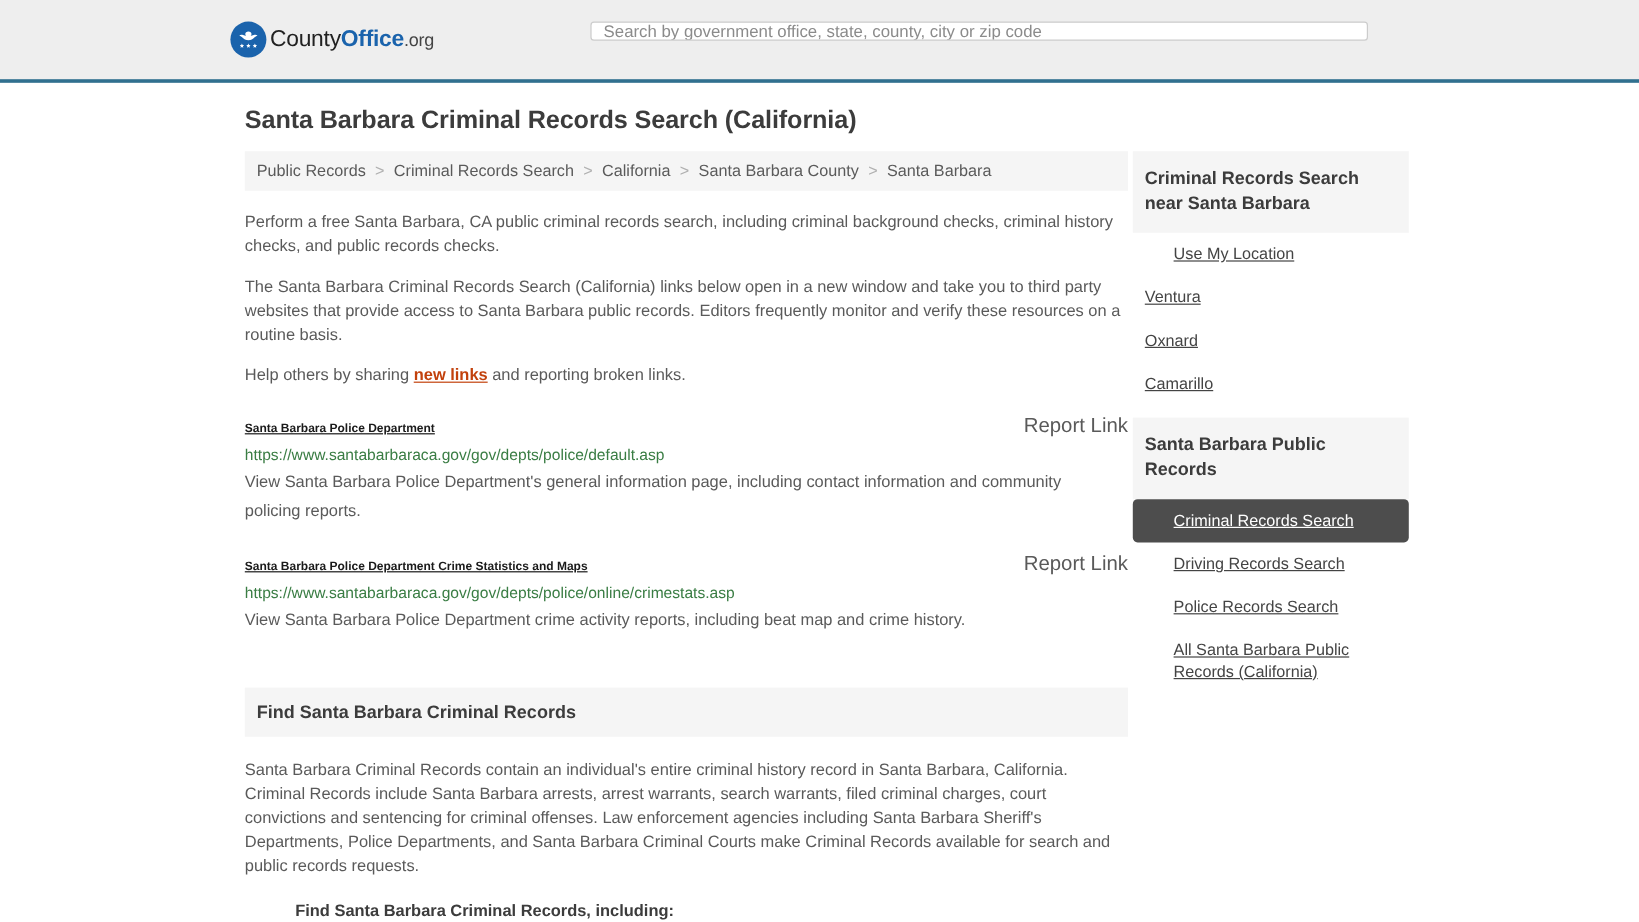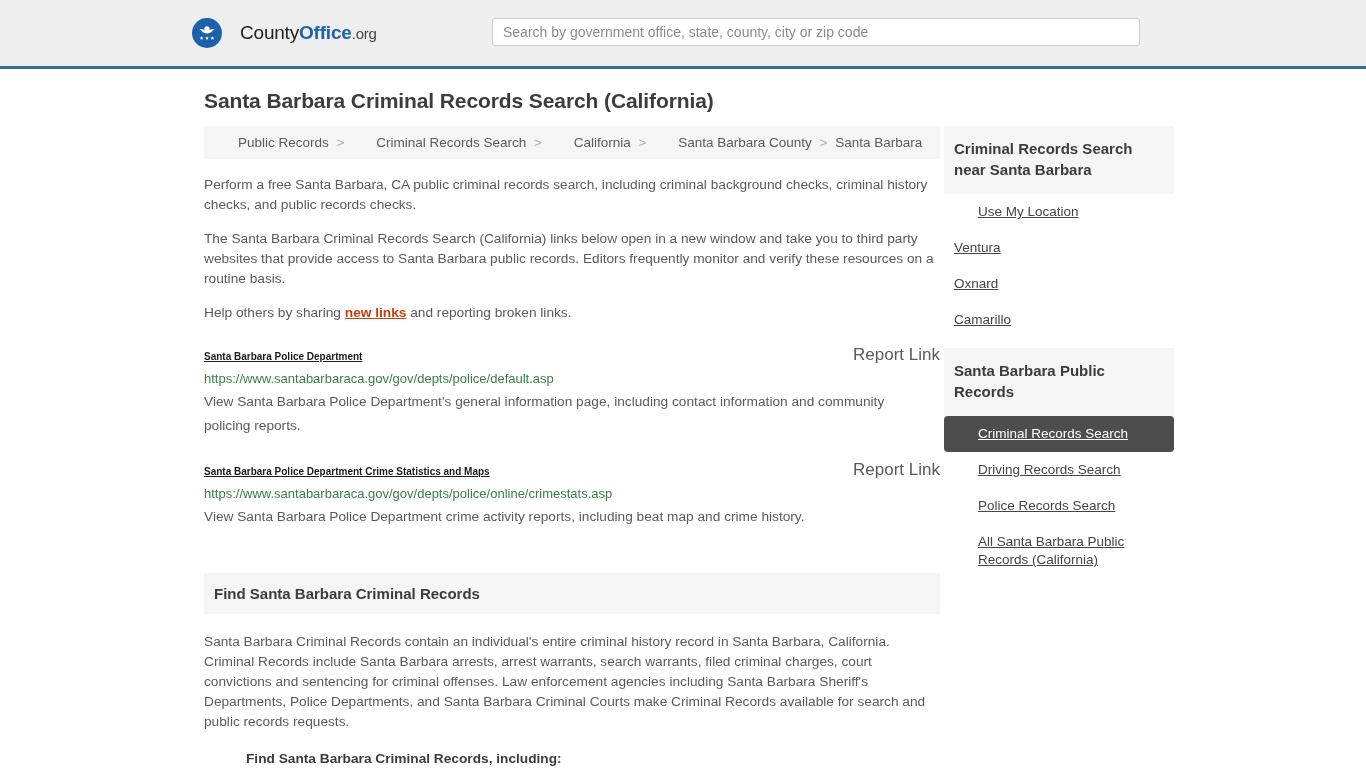--- a/index.html
+++ b/index.html
@@ -22,21 +22,21 @@
     display: flex;
     align-items: center;
     position: relative;
   }
   .brand {
     position: absolute;
     left: 192px;
     top: 18px;
     display: flex;
     align-items: center;
-    gap: 18px;
+    gap: 3px;
     text-decoration: none;
   }
   .brand-mark {
     width: 30px; height: 30px;
     border-radius: 50%;
     background: #1a63ac;
     display: flex;
     align-items: center;
     justify-content: center;
     flex-direction: column;
@@ -54,21 +54,21 @@
   .brand-tld { color: #444444; font-size: 15px; }
 
   .search-wrap {
     position: absolute;
     left: 492px;
     top: 18px;
     width: 648px;
   }
   .search-input {
     width: 100%;
-    height: 28px;
+    height: 16px;
     padding: 3px 10px;
     font-size: 14px;
     font-family: "Liberation Sans", sans-serif;
     color: #555555;
     background: #ffffff;
     border: 1px solid #cccccc;
     border-radius: 3px;
     outline: none;
   }
   .search-input::placeholder { color: #8b8b8b; opacity: 1; }
@@ -95,21 +95,20 @@
     background: #f5f5f5;
     padding: 9px 10px;
     font-size: 13.5px;
     color: #888888;
     white-space: nowrap;
     overflow: hidden;
   }
   .breadcrumb a {
     color: #5a5a5a;
     text-decoration: none;
-    margin-left: 24px;
   }
   .breadcrumb .sep {
     color: #b0b0b0;
     padding: 0 4px;
   }
   .breadcrumb .current { color: #5a5a5a; }
 
   
   .intro p {
     font-size: 13.7px;

